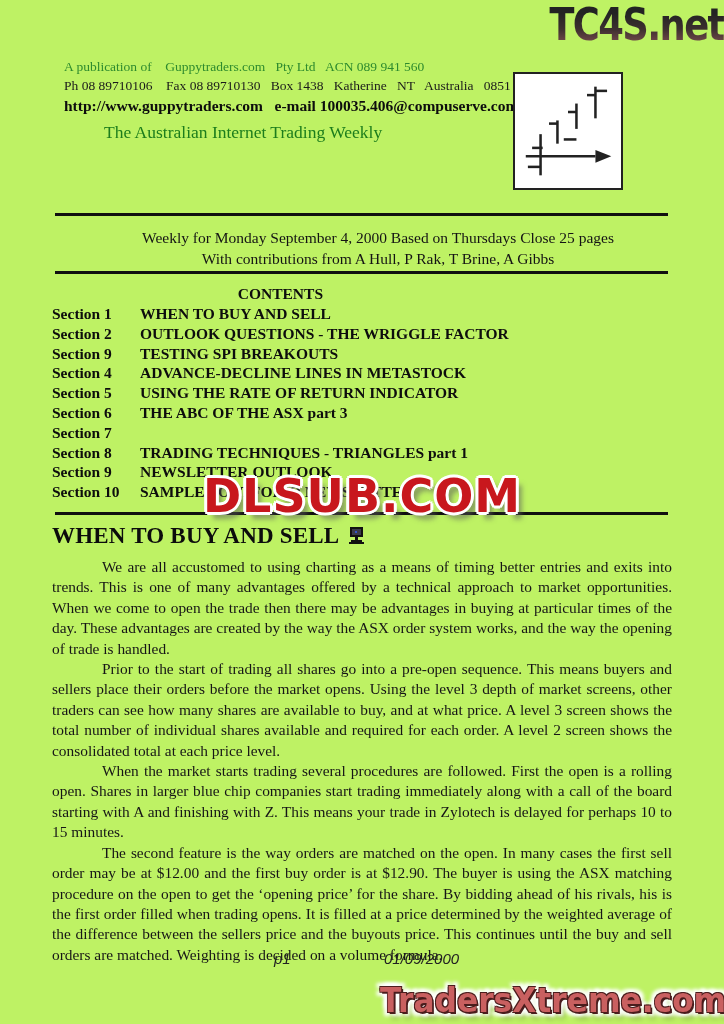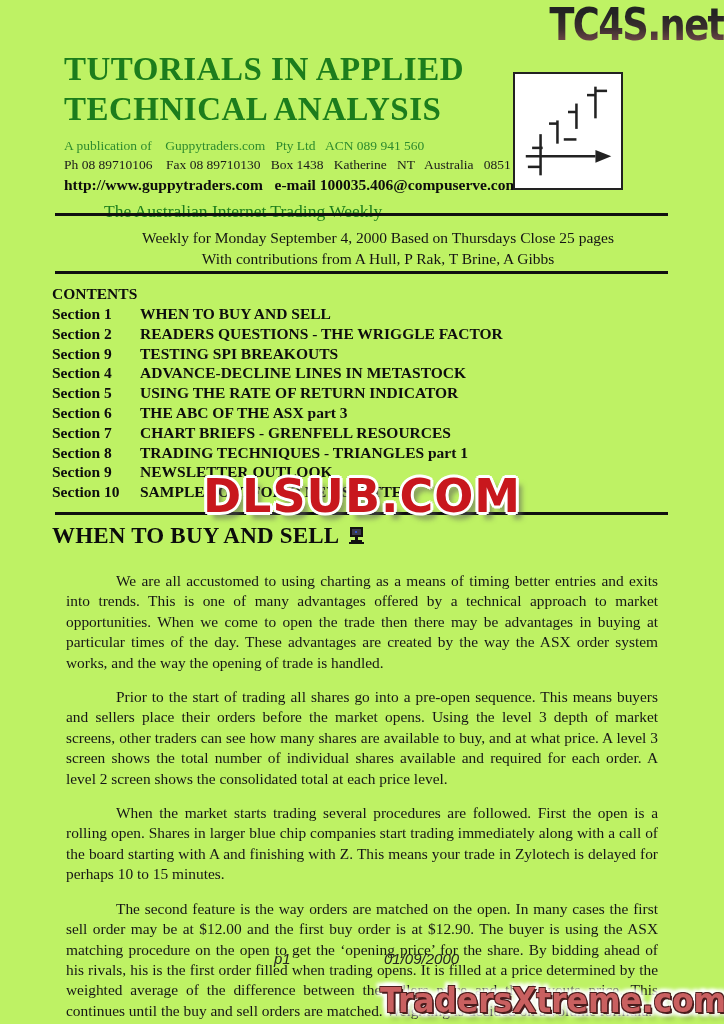--- a/index.html
+++ b/index.html
@@ -28,38 +28,38 @@
   .logo-box svg{display:block;width:100%;height:100%;}
   
   .rule{position:absolute;left:55px;right:56px;height:3px;background:#101010;}
   .rule-1{top:213px;}
   .rule-2{top:271px;}
   .rule-3{top:512px;}
   
   .issue{position:absolute;top:227px;left:0;right:0;text-align:center;font-size:15.5px;line-height:21px;color:#141414;padding-left:32px;}
   
   .contents{position:absolute;left:52px;top:283px;font-weight:bold;font-size:15.5px;color:#0d0d0d;}
-  .contents-heading{line-height:21px;}
+  .contents-heading{line-height:21px;text-align:center;}
   .contents-row{display:flex;line-height:19.8px;}
   .contents-row .sec{width:88px;flex:none;}
   
   .dlsub{
     position:absolute;top:469px;left:0;right:0;text-align:center;z-index:3;
     font-family:"DejaVu Sans",sans-serif;font-weight:700;font-size:46px;line-height:1.2;
     letter-spacing:1px;color:#c8171d;
     text-shadow:
       -2px -2px 0 #fff, 2px -2px 0 #fff, -2px 2px 0 #fff, 2px 2px 0 #fff,
       -3px 0 0 #fff, 3px 0 0 #fff, 0 -3px 0 #fff, 0 3px 0 #fff,
       6px 7px 5px rgba(90,90,90,.55);
   }
   
   .article-title{position:absolute;left:52px;top:523px;font-size:23px;font-weight:bold;color:#0c0c0c;letter-spacing:.2px;}
   .article-title svg{vertical-align:-2px;margin-left:8px;}
   .body-text{position:absolute;left:52px;top:557px;width:620px;text-align:justify;font-size:15.4px;line-height:20.4px;color:#161616;}
-  .body-text p{margin:14px;text-indent:50px;}
+  .body-text p{margin:0;text-indent:50px;}
   
   .page-num{position:absolute;left:274px;top:950px;font-family:"Liberation Sans",sans-serif;font-style:italic;font-size:15px;color:#222;}
   .page-date{position:absolute;left:384px;top:950px;font-family:"Liberation Sans",sans-serif;font-style:italic;font-size:15px;color:#222;}
   
   .txtreme{
     position:absolute;right:-2px;top:982px;z-index:3;
     font-family:"DejaVu Sans",sans-serif;font-weight:bold;font-size:34px;line-height:1.1;
     transform:scaleX(.92);transform-origin:100% 50%;
     color:#c96060;
     text-shadow:
@@ -69,24 +69,20 @@
   }
 </style>
 </head>
 <body>
 
 <div class="page">
 
   <div class="tc4s">TC4S.net</div>
 
   <div class="header-left">
-    <div class="doc-title">
-      <div>TUTORIALS IN APPLIED</div>
-      <div>TECHNICAL ANALYSIS</div>
-    </div>
     <div class="pub-line">A publication of    Guppytraders.com   Pty Ltd   ACN 089 941 560</div>
     <div class="contact-line">Ph 08 89710106    Fax 08 89710130   Box 1438   Katherine   NT   Australia   0851</div>
     <div class="web-line">http://www.guppytraders.com   e-mail 100035.406@compuserve.com</div>
     <div class="tagline">The Australian Internet Trading Weekly</div>
   </div>
 
   <div class="logo-box">
     <svg viewBox="0 0 100 108" xmlns="http://www.w3.org/2000/svg" stroke="#222" stroke-width="2.4" fill="none">
 
       <line x1="24" y1="57" x2="24" y2="96"></line>
@@ -116,41 +112,40 @@
   <div class="rule rule-2"></div>
 
   <div class="contents">
     <div class="contents-heading">CONTENTS</div>
     <div class="contents-row">
       <span class="sec">Section 1</span>
       <span>WHEN TO BUY AND SELL</span>
     </div>
     <div class="contents-row">
       <span class="sec">Section 2</span>
-      <span>READERS QUESTIONS - THE WRIGGLE FACTOR</span>
+      <span>OUTLOOK QUESTIONS - THE WRIGGLE FACTOR</span>
     </div>
     <div class="contents-row">
       <span class="sec">Section 9</span>
       <span>TESTING SPI BREAKOUTS</span>
     </div>
     <div class="contents-row">
       <span class="sec">Section 4</span>
       <span>ADVANCE-DECLINE LINES IN METASTOCK</span>
     </div>
     <div class="contents-row">
       <span class="sec">Section 5</span>
       <span>USING THE RATE OF RETURN INDICATOR</span>
     </div>
     <div class="contents-row">
       <span class="sec">Section 6</span>
       <span>THE ABC OF THE ASX part 3</span>
     </div>
     <div class="contents-row">
       <span class="sec">Section 7</span>
-      <span>CHART BRIEFS - GRENFELL RESOURCES</span>
     </div>
     <div class="contents-row">
       <span class="sec">Section 8</span>
       <span>TRADING TECHNIQUES - TRIANGLES part 1</span>
     </div>
     <div class="contents-row">
       <span class="sec">Section 9</span>
       <span>NEWSLETTER OUTLOOK</span>
     </div>
     <div class="contents-row">

